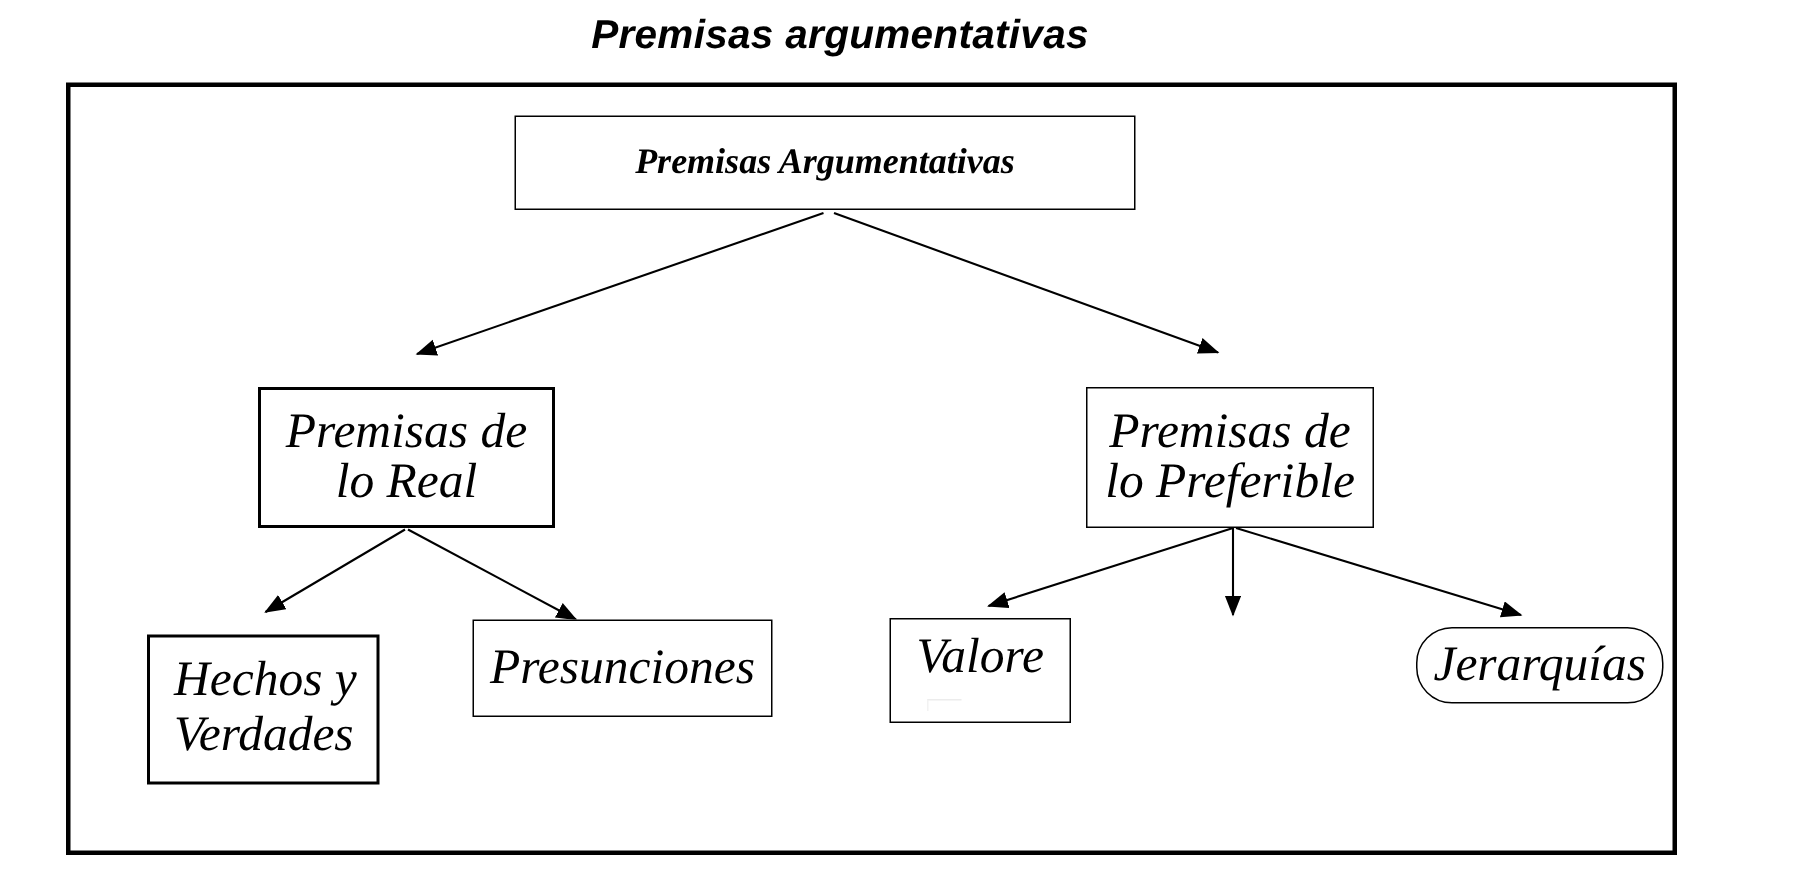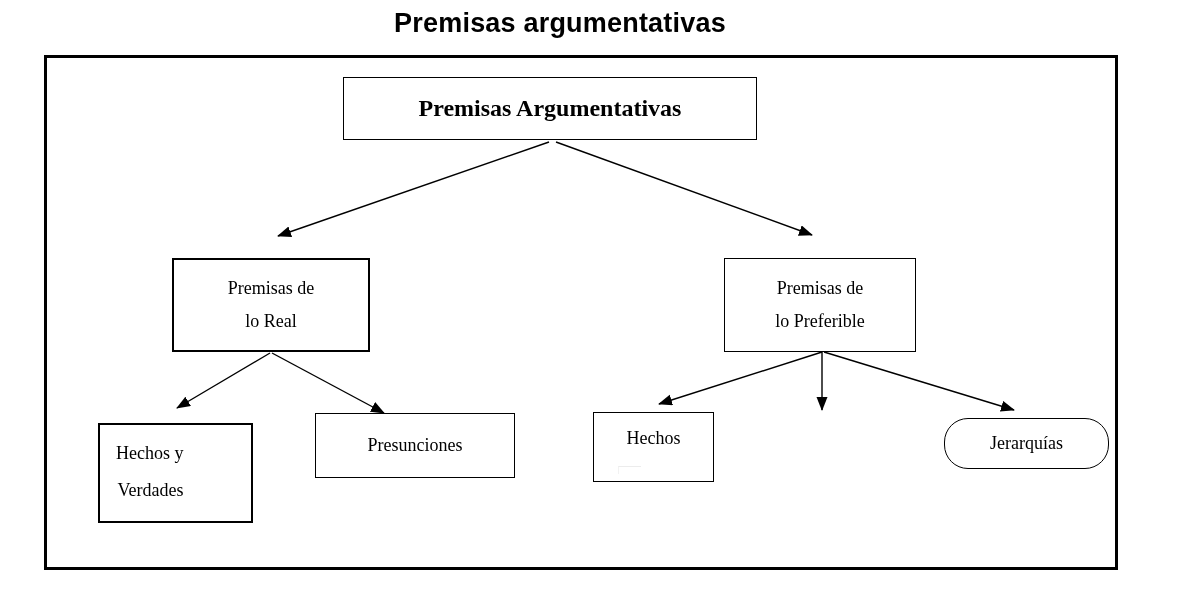--- a/index.html
+++ b/index.html
@@ -8,20 +8,21 @@
     background: #ffffff;
   }
   .canvas {
     position: relative;
     width: 1198px;
     height: 596px;
     background: #ffffff;
     font-family: "Liberation Serif", "DejaVu Serif", serif;
     color: #000000;
     overflow: hidden;
+    font-style: italic;
   }
   .page-title {
     position: absolute;
     left: 0;
     top: 8px;
     width: 1120px;
     text-align: center;
     font-family: "Liberation Sans", "DejaVu Sans", sans-serif;
     font-weight: bold;
     font-size: 27px;
@@ -51,21 +52,21 @@
   }
   .node {
     position: absolute;
     box-sizing: border-box;
     border: 1px solid #000000;
     background: #ffffff;
     display: flex;
     align-items: center;
     justify-content: center;
     text-align: center;
-    font-size: 18px;
+    font-size: 33px;
     line-height: 33px;
     white-space: pre-line;
   }
   .node-root {
     left: 343px; top: 77px; width: 414px; height: 63px;
     font-weight: bold;
     font-size: 24px;
     border-width: 1px;
   }
   .node-real {
@@ -73,21 +74,21 @@
     border-width: 2px;
   }
   .node-preferible {
     left: 724px; top: 258px; width: 192px; height: 94px;
   }
   .node-hechos {
     left: 98px; top: 423px; width: 155px; height: 100px;
     border-width: 2px;
     justify-content: flex-start;
     align-items: flex-start;
-    text-align: right;
+    text-align: left;
     padding: 10px 0 0 16px;
     line-height: 37px;
   }
   .node-presunciones {
     left: 315px; top: 413px; width: 200px; height: 65px;
   }
   .node-valore {
     left: 593px; top: 412px; width: 121px; height: 70px;
     align-items: flex-start;
     padding-top: 9px;
@@ -135,20 +136,20 @@
 lo Real</div>
 
   <div class="node node-preferible">Premisas de
 lo Preferible</div>
 
   <div class="node node-hechos">Hechos y
 Verdades</div>
 
   <div class="node node-presunciones">Presunciones</div>
 
-  <div class="node node-valore">Hechos</div>
+  <div class="node node-valore">Valore</div>
 
 
   <div class="node node-jerarquias">Jerarquías</div>
 
   <div class="smudge"></div>
 
 </div>
 
 </body></html>

